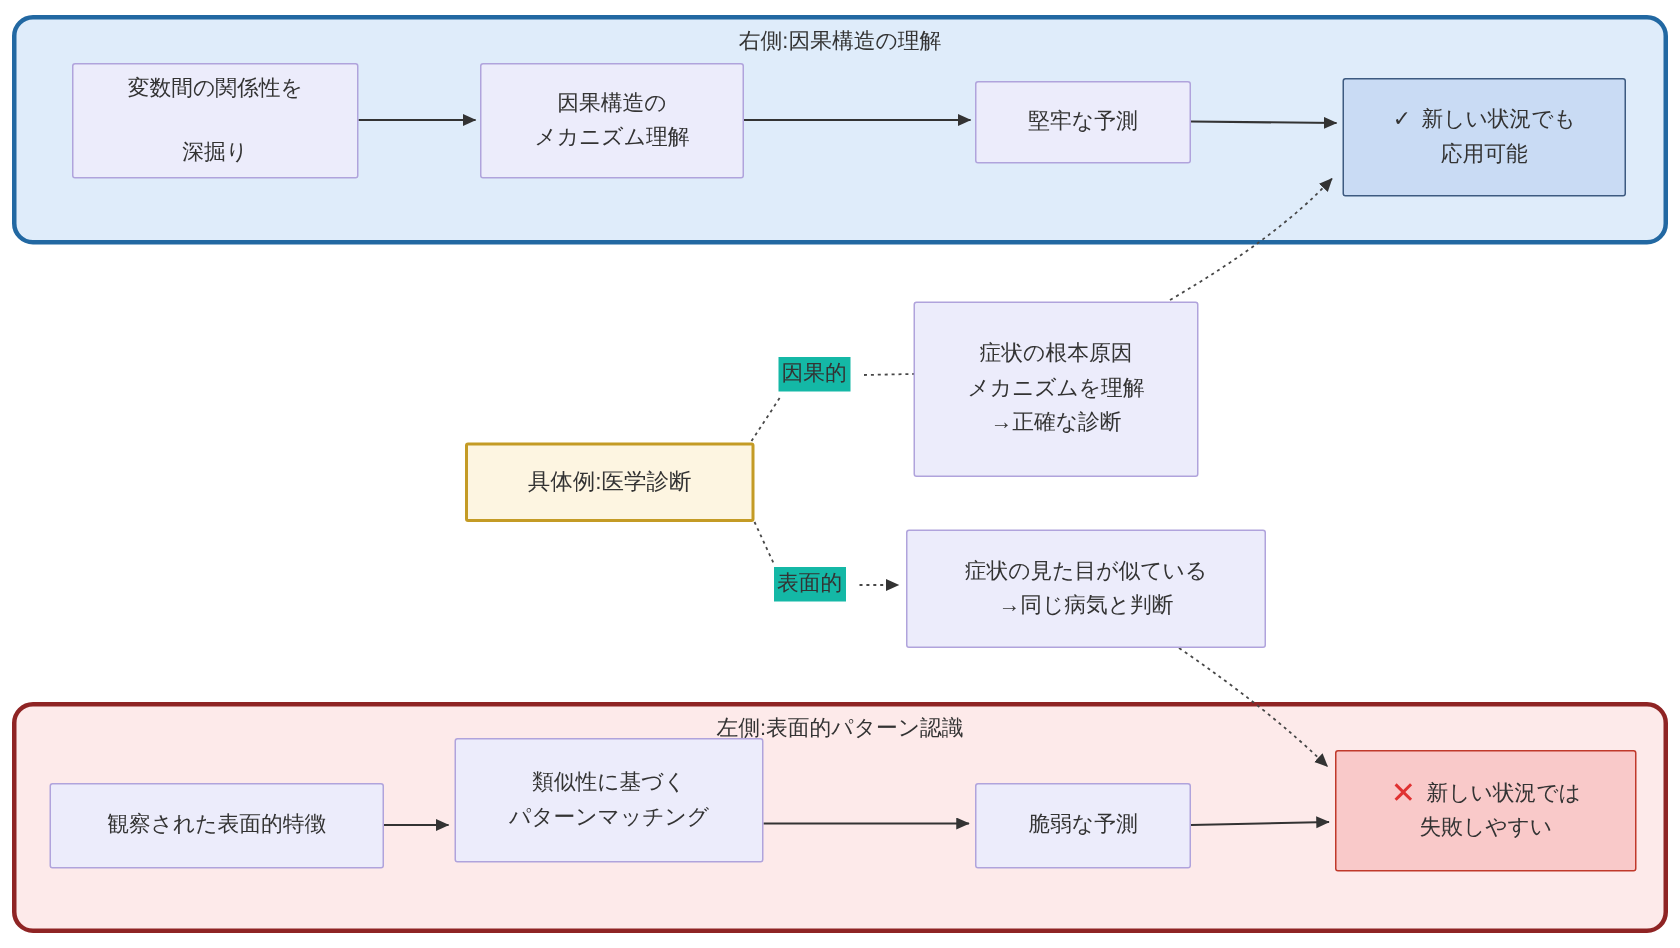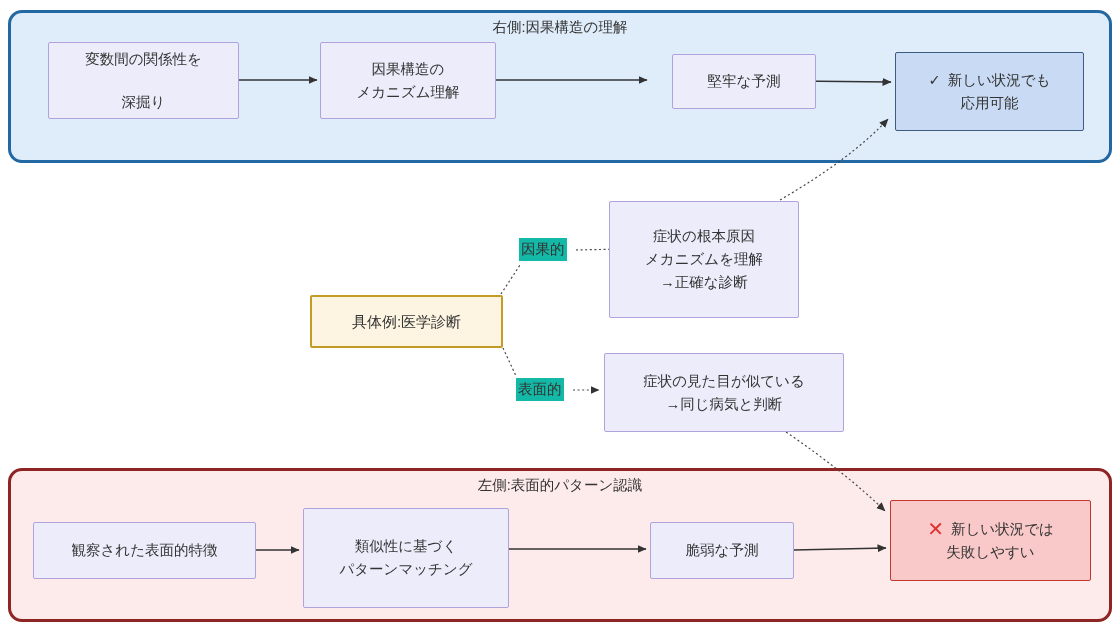--- a/index.html
+++ b/index.html
@@ -17,27 +17,27 @@
     justify-content:center; align-items:center; text-align:center;
     font-size:14.5px; line-height:23px; border-radius:2px; white-space:nowrap;
   }
   .lav     { background:#ececfb; border:1.4px solid #b0a3dc; }
   .success { background:#c9dbf4; border:1.7px solid #3d5a80; }
   .failure { background:#f9c9c9; border:1.7px solid #c0392b; }
   .example { background:#fdf5e1; border:2px solid #c49b25; font-size:15px; }
 
   #n-deep-dive       { left:48px;  top:42px;  width:191px; height:77px;gap:20px; }
   #n-mechanism       { left:320px; top:42px;  width:176px; height:77px;justify-content:center; }
-  #n-robust          { left:672px; top:54px;  width:144px; height:55px; }
+  #n-robust          { left:650px; top:54px;  width:144px; height:55px; }
   #n-applicable      { left:895px; top:52px;  width:189px; height:79px; }
   #n-causal-outcome  { left:609px; top:201px; width:190px; height:117px; }
   #n-example         { left:310px; top:295px; width:193px; height:53px; }
   #n-surface-outcome { left:604px; top:353px; width:240px; height:79px; }
   #n-observed        { left:33px;  top:522px; width:223px; height:57px; }
-  #n-matching        { left:303px; top:508px; width:206px; height:100px; }
+  #n-matching        { left:303px; top:492px; width:206px; height:83px; }
   #n-fragile         { left:650px; top:522px; width:144px; height:57px; }
   #n-fails           { left:890px; top:500px; width:201px; height:81px; }
 
   .edge-label {
     position:absolute; background:#14b8a6; color:#333; font-size:14.5px;
     padding:1px 2px; line-height:21px; white-space:nowrap;
   }
   #l-causal  { left:519px; top:238px; }
   #l-surface { left:516px; top:378px; }
 

